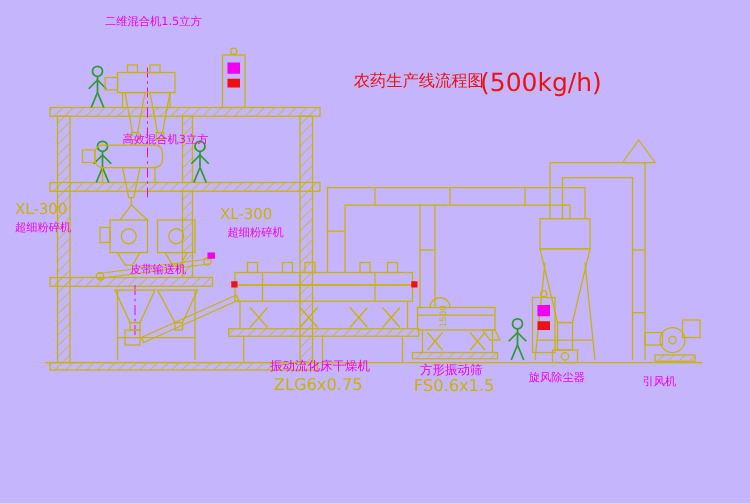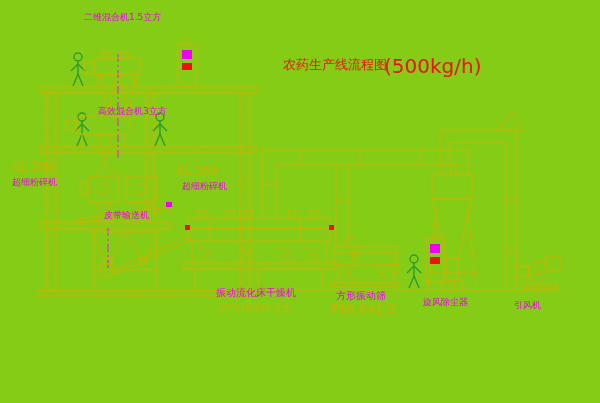--- a/index.html
+++ b/index.html
@@ -1,16 +1,16 @@
 <!DOCTYPE html>
 <html><head>
 <meta charset="utf-8">
 <style>
   html,body{margin:0;padding:0;background:#ffffff}
-  .stage{position:relative;width:600px;height:403px;background:#84cc16;overflow:hidden;
+  .stage{position:relative;width:600px;height:403px;background:#c4b5fd;overflow:hidden;
          font-family:"DejaVu Sans",sans-serif}
   svg{display:block}
   .y{stroke:#C8B400;stroke-width:1;fill:none}
   .yh{fill:url(#hatch);stroke:#C8B400;stroke-width:1}
   .redf{fill:#EE1111;stroke:none}
   .magf{fill:#F000F0;stroke:none}
   .p{stroke:#2E9B2E;stroke-width:1.4;fill:none}
   .cl{stroke:#F000F0;stroke-width:0.8;fill:none;stroke-dasharray:8 3 2 3}
   text{font-family:"DejaVu Sans",sans-serif}
   .tm{fill:#F000F0;font-size:9px}

